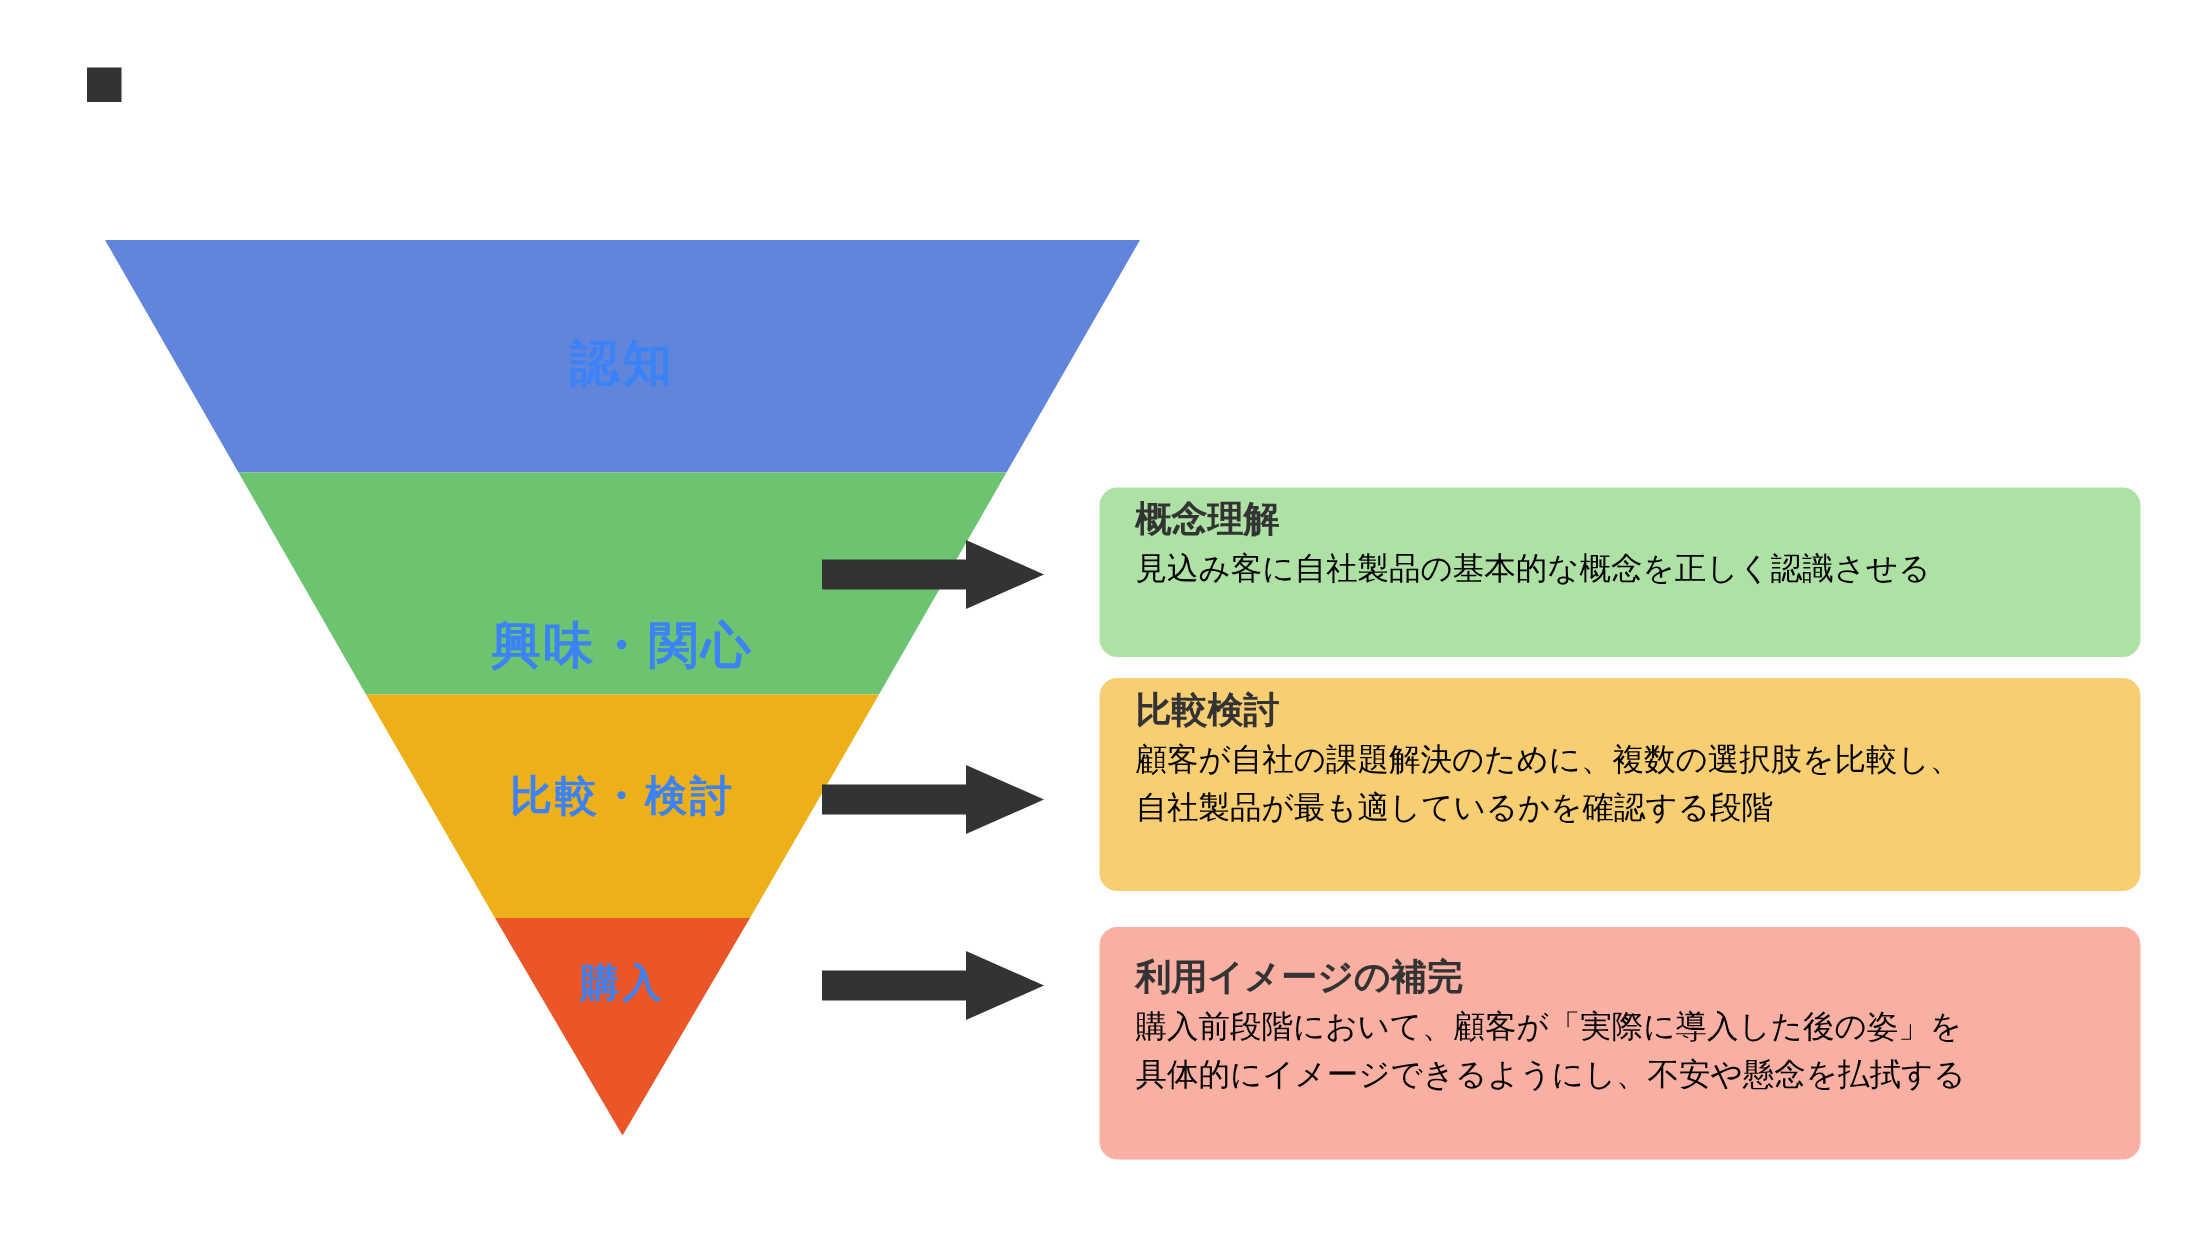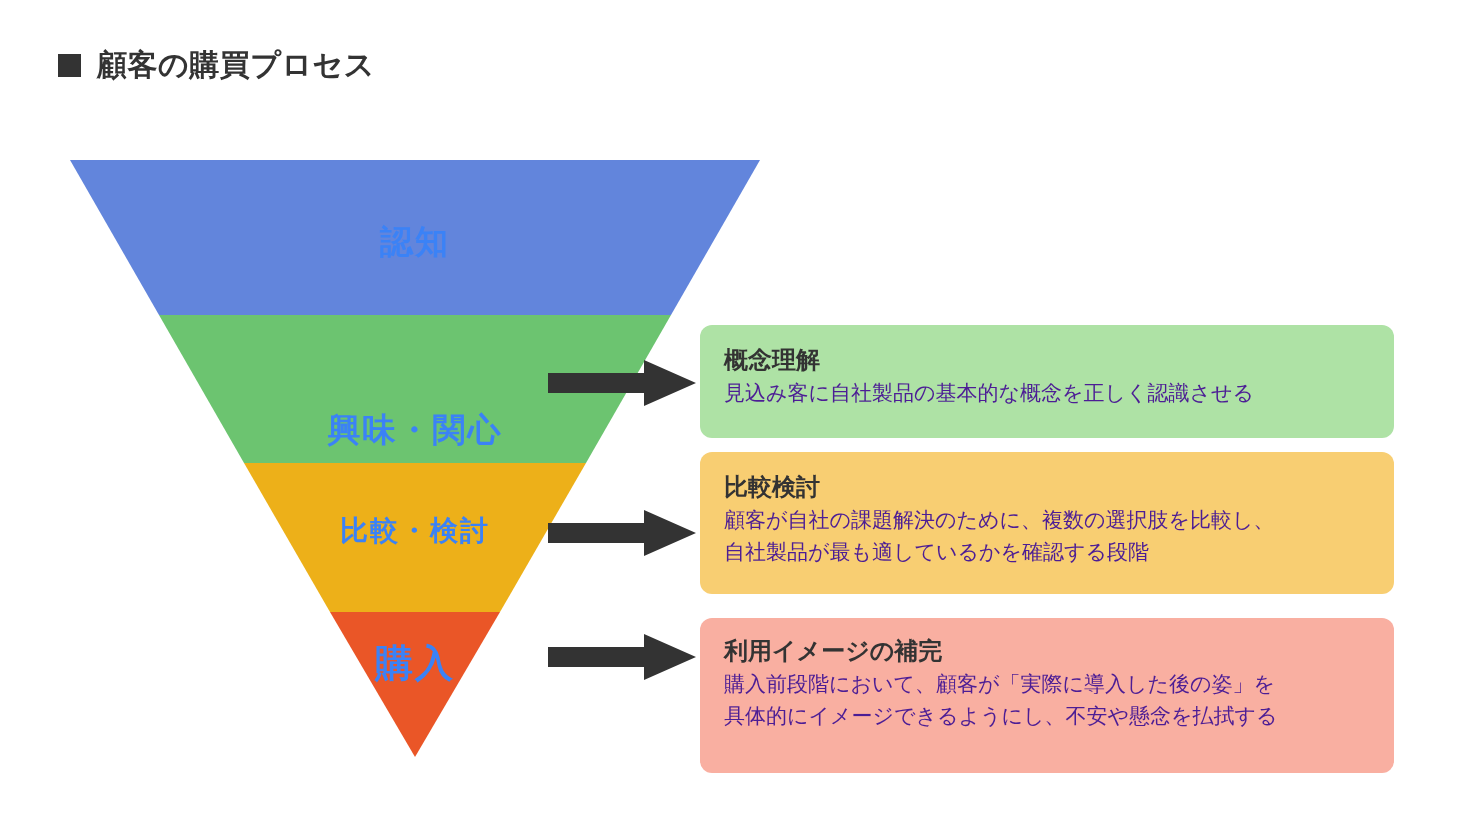--- a/index.html
+++ b/index.html
@@ -60,63 +60,62 @@
     color: #3b82f6;
     font-weight: bold;
     white-space: nowrap;
     text-align: center;
     letter-spacing: 1px;
     pointer-events: none;
   }
   .funnel-label.l0 { left: 0;   top: 60px;  width: 690px; font-size: 33px; letter-spacing: 2px; }
   .funnel-label.l1 { left: 0;   top: 204px; width: 690px; font-size: 33px; letter-spacing: 2px; margin-top: 44px; }
   .funnel-label.l2 { left: 0;   top: 352px; width: 690px; font-size: 28px; letter-spacing: 2px; }
-  .funnel-label.l3 { left: 0;   top: 478px; width: 690px; font-size: 38px; letter-spacing: 2px; }
+  .funnel-label.l3 { left: 0;   top: 478px; width: 690px; font-size: 26px; letter-spacing: 2px; }
 
   
   .arrow {
     position: absolute;
     height: 46px;
   }
   .arrow svg { display: block; }
 
   
   .card {
     position: absolute;
-    left: 700px;
+    left: 733px;
     width: 694px;
     box-sizing: border-box;
     border-radius: 12px;
-    padding: 20px 24px 14px 24px;
+    padding: 6px 24px 14px 24px;
     color: #333333;
     overflow: hidden;
   }
   .card-heading {
     font-size: 24px;
     font-weight: bold;
     line-height: 1.3;
     color: #333333;
     margin: 0 0 2px 0;
     white-space: nowrap;
   }
   .card-line {
     font-size: 21px;
     line-height: 1.52;
-    color: #4c1d95;
+    color: #000000;
     white-space: nowrap;
   }
 </style>
 </head>
 <body>
 
 <div id="canvas">
 
   <div class="page-title">
     <span class="title-bullet"></span>
-    <span>顧客の購買プロセス</span>
   </div>
 
   <div class="funnel">
     <svg viewBox="0 0 690 597" width="690" height="597" xmlns="http://www.w3.org/2000/svg">
 
       <polygon points="0,0 690,0 601,155 89,155" fill="#6285DC"></polygon>
 
       <polygon points="89,155 601,155 516,303 174,303" fill="#6CC470"></polygon>
 
       <polygon points="174,303 516,303 430,452 260,452" fill="#EDB019"></polygon>

